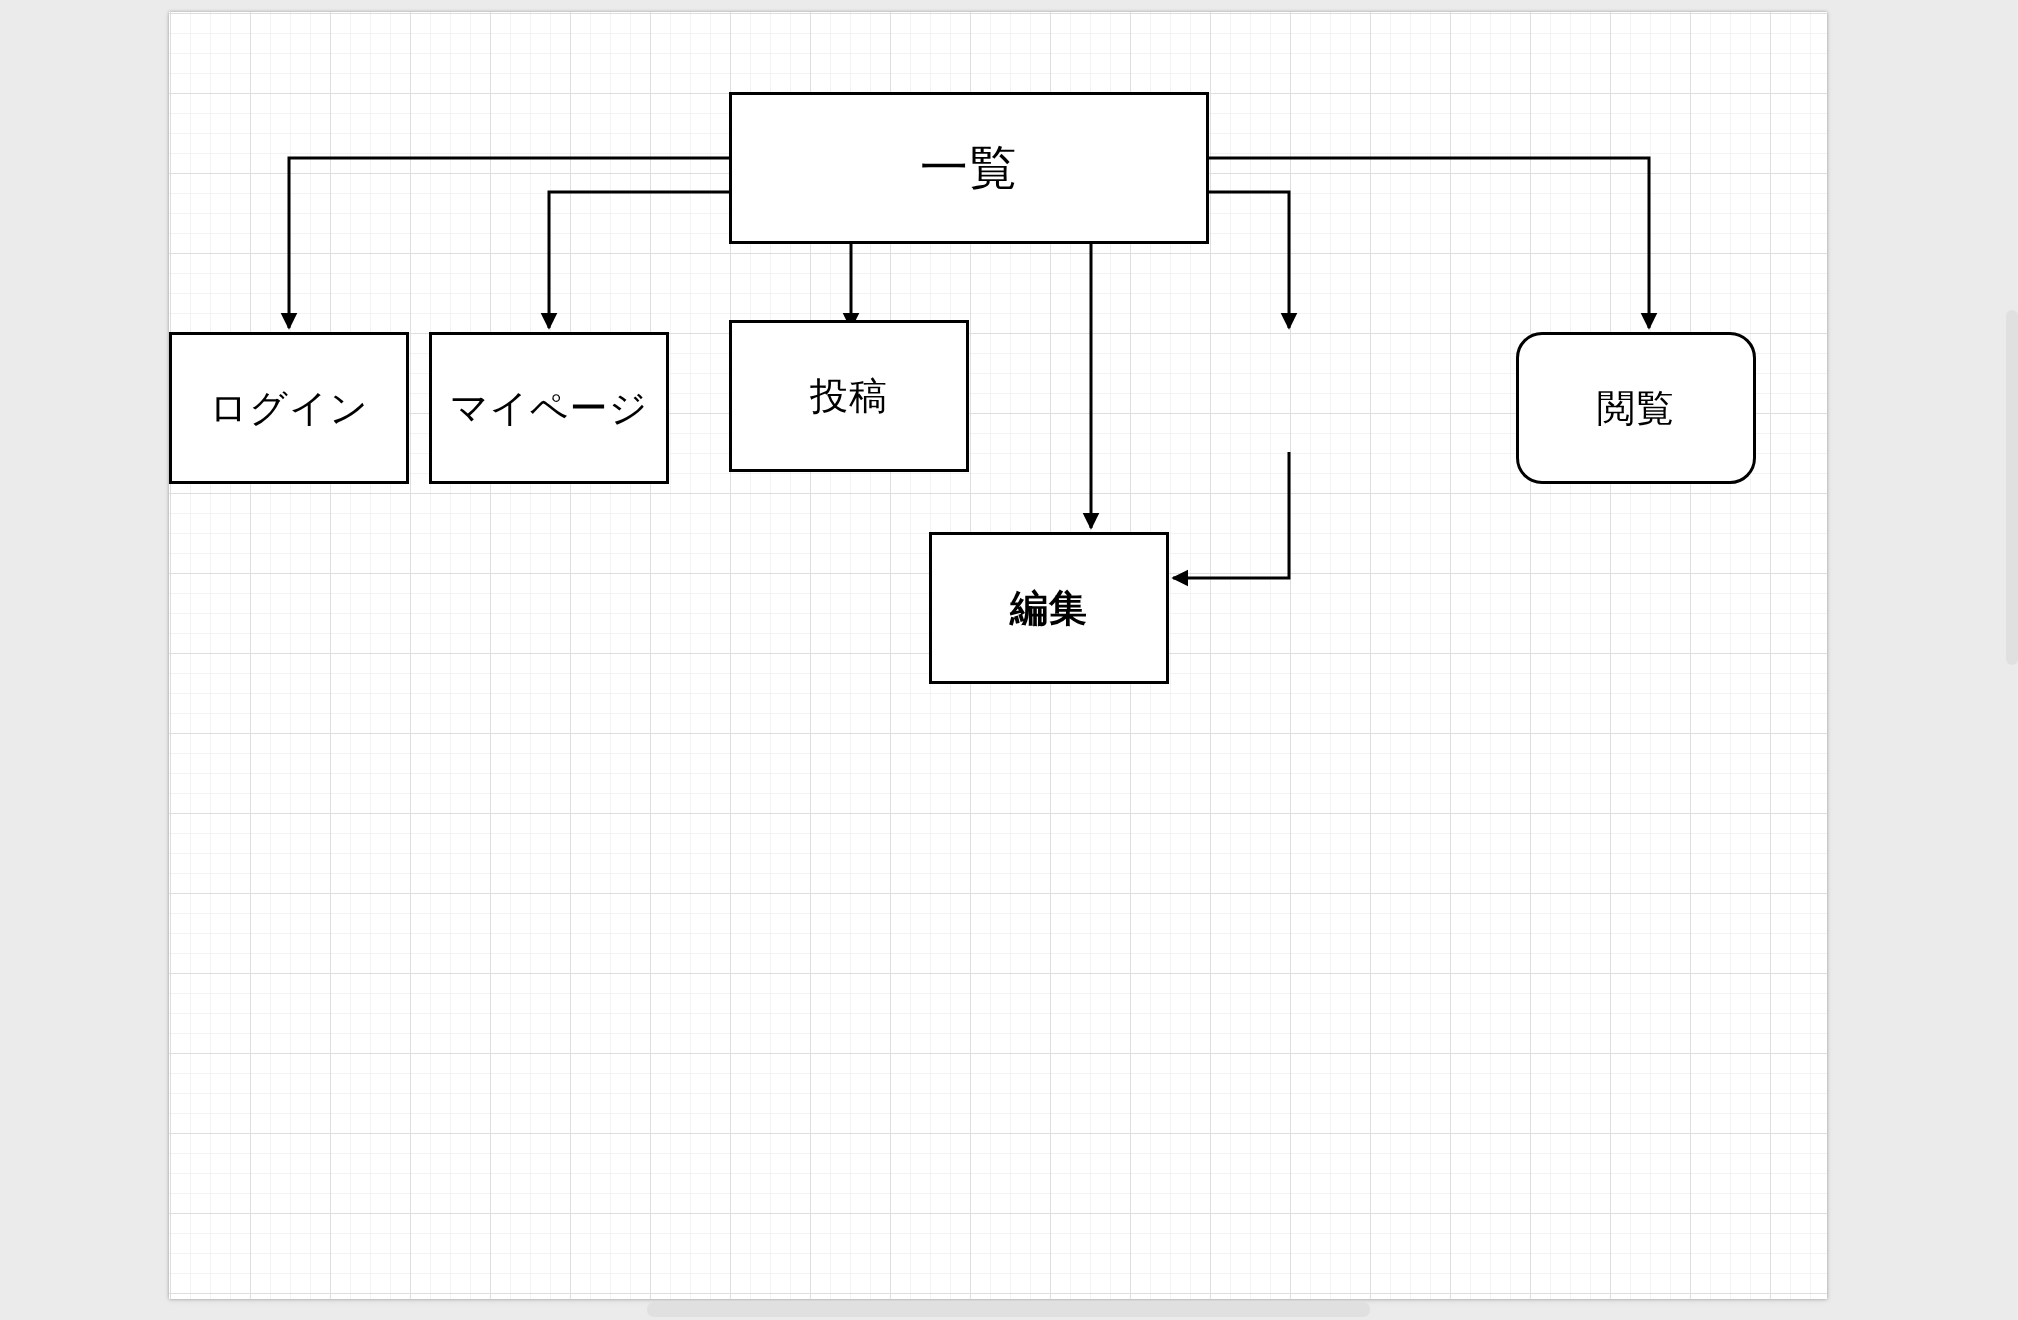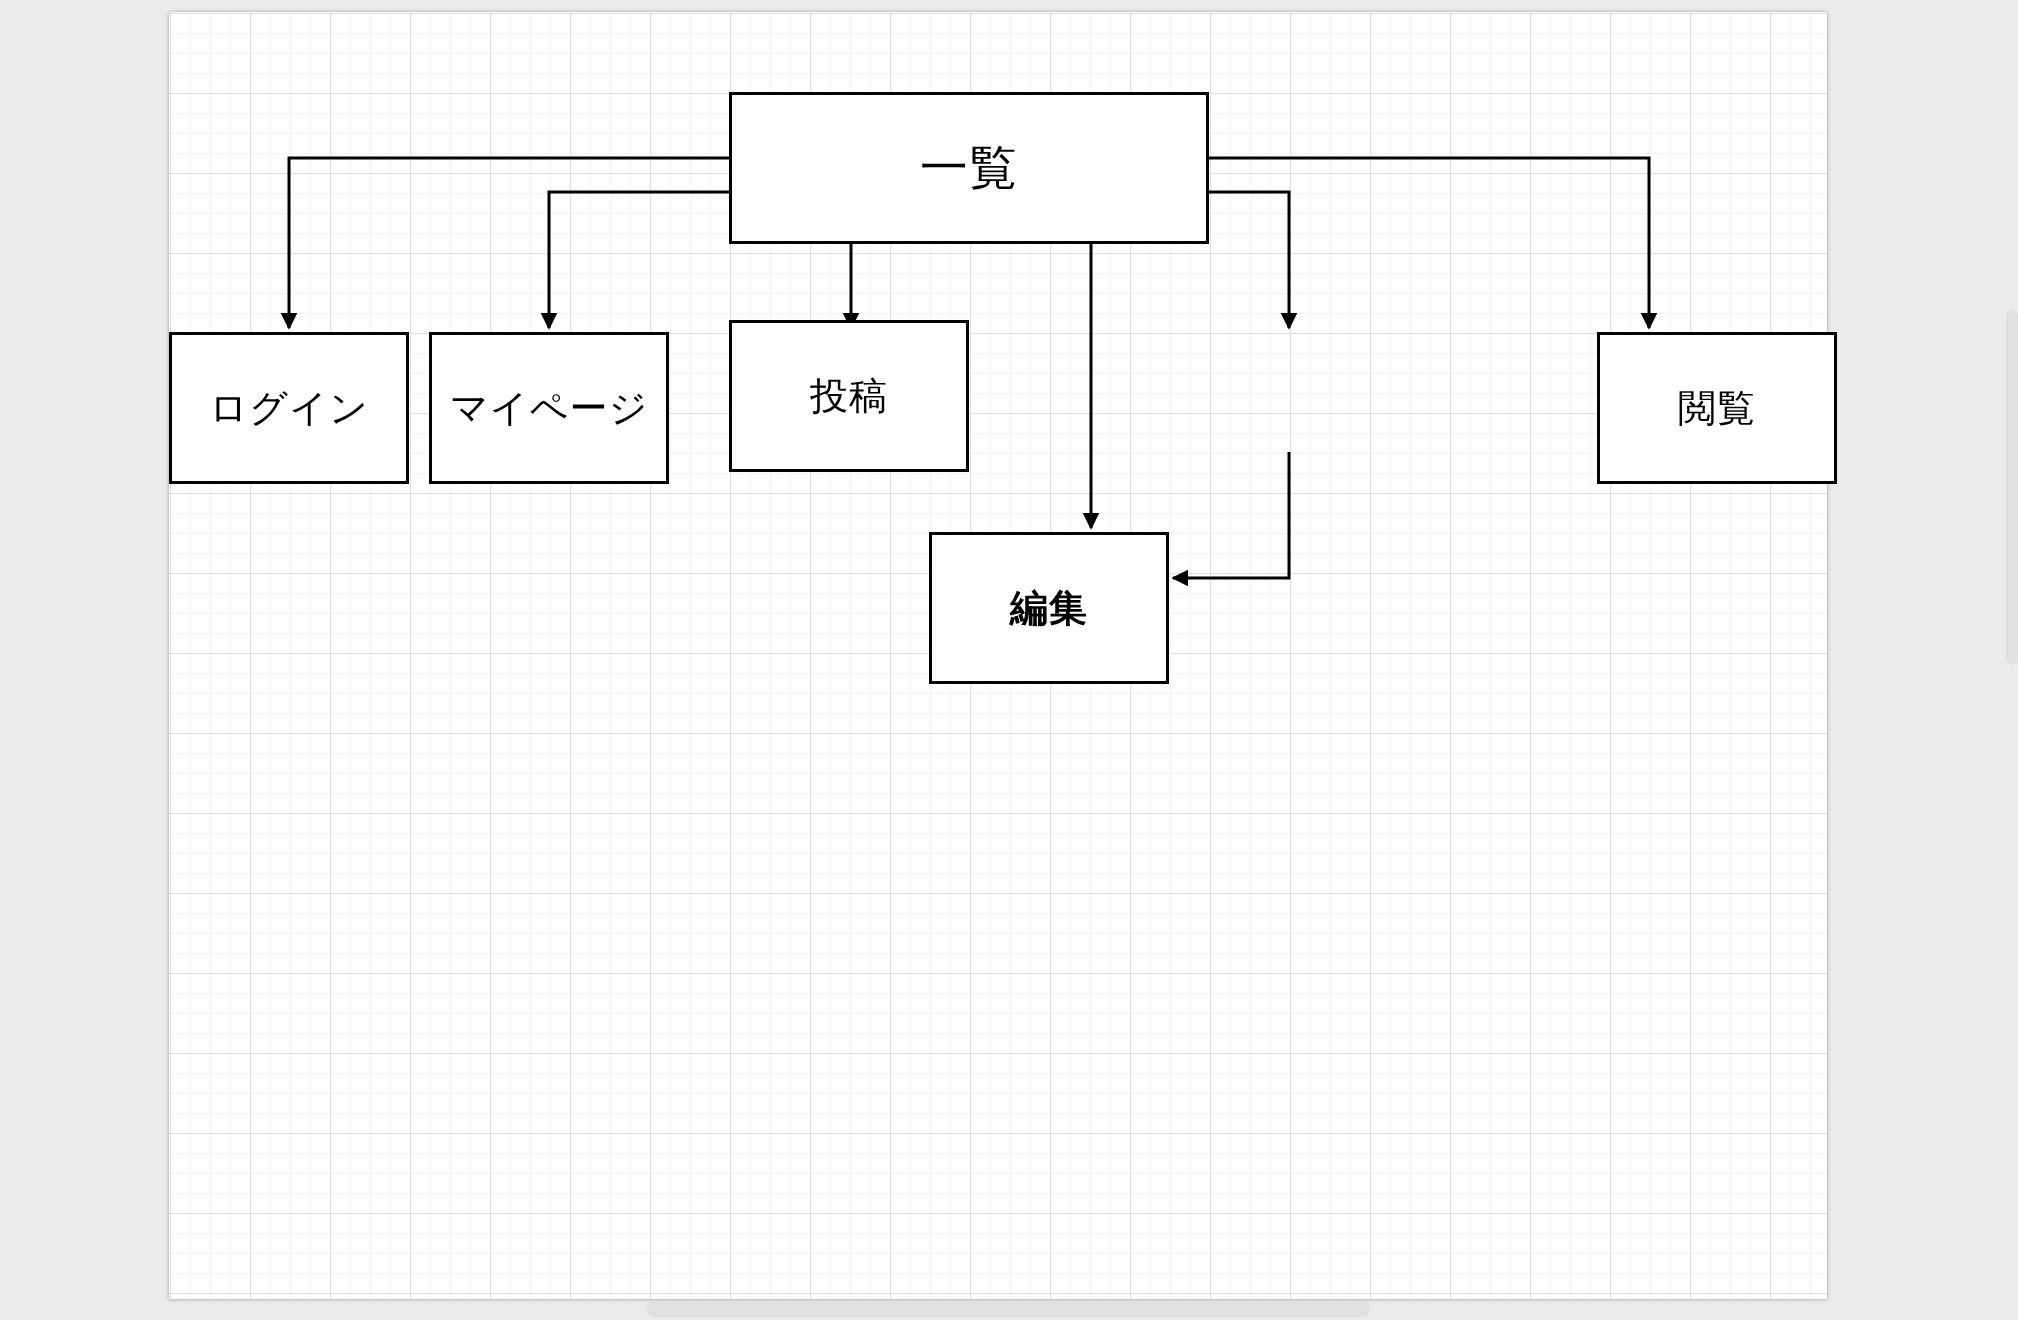--- a/index.html
+++ b/index.html
@@ -31,21 +31,21 @@
     border:3px solid #000;background:#fff;
     display:flex;align-items:center;justify-content:center;
     font-size:38px;color:#000;letter-spacing:1px;
     white-space:nowrap;
   }
   .node.root{left:560px;top:80px;width:480px;font-size:48px;}
   .n-login  {left:0px;   top:320px;}
   .n-shinki {left:260px; top:320px;}
   .n-toukou {left:560px; top:308px;}
   .n-mypage {left:1000px;top:320px;}
-  .n-etsuran{left:1428px;top:320px;}
+  .n-etsuran{left:1347px;top:320px;border-radius:26px;}
   .n-henshuu{left:760px; top:520px;font-weight:bold;}
   .scroll-thumb{position:absolute;background:#e0e0e0;border-radius:7px;}
   .scroll-thumb.vertical{left:2006px;top:310px;width:12px;height:355px;}
   .scroll-thumb.horizontal{left:647px;top:1302px;width:723px;height:15px;}
 </style>
 </head>
 <body>
 
 <div class="viewport">
 

